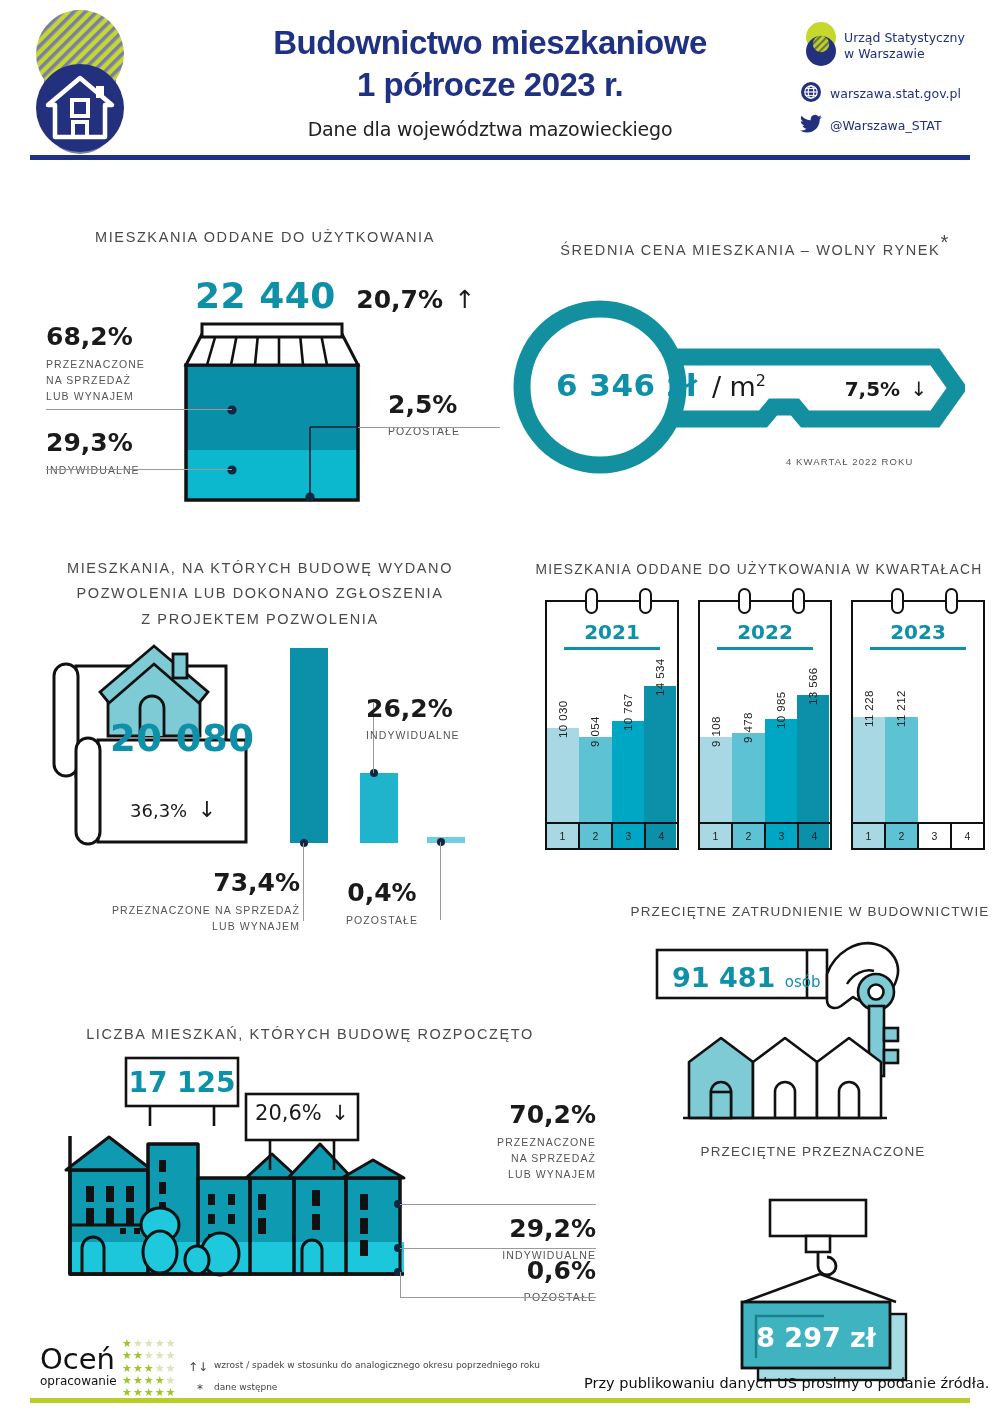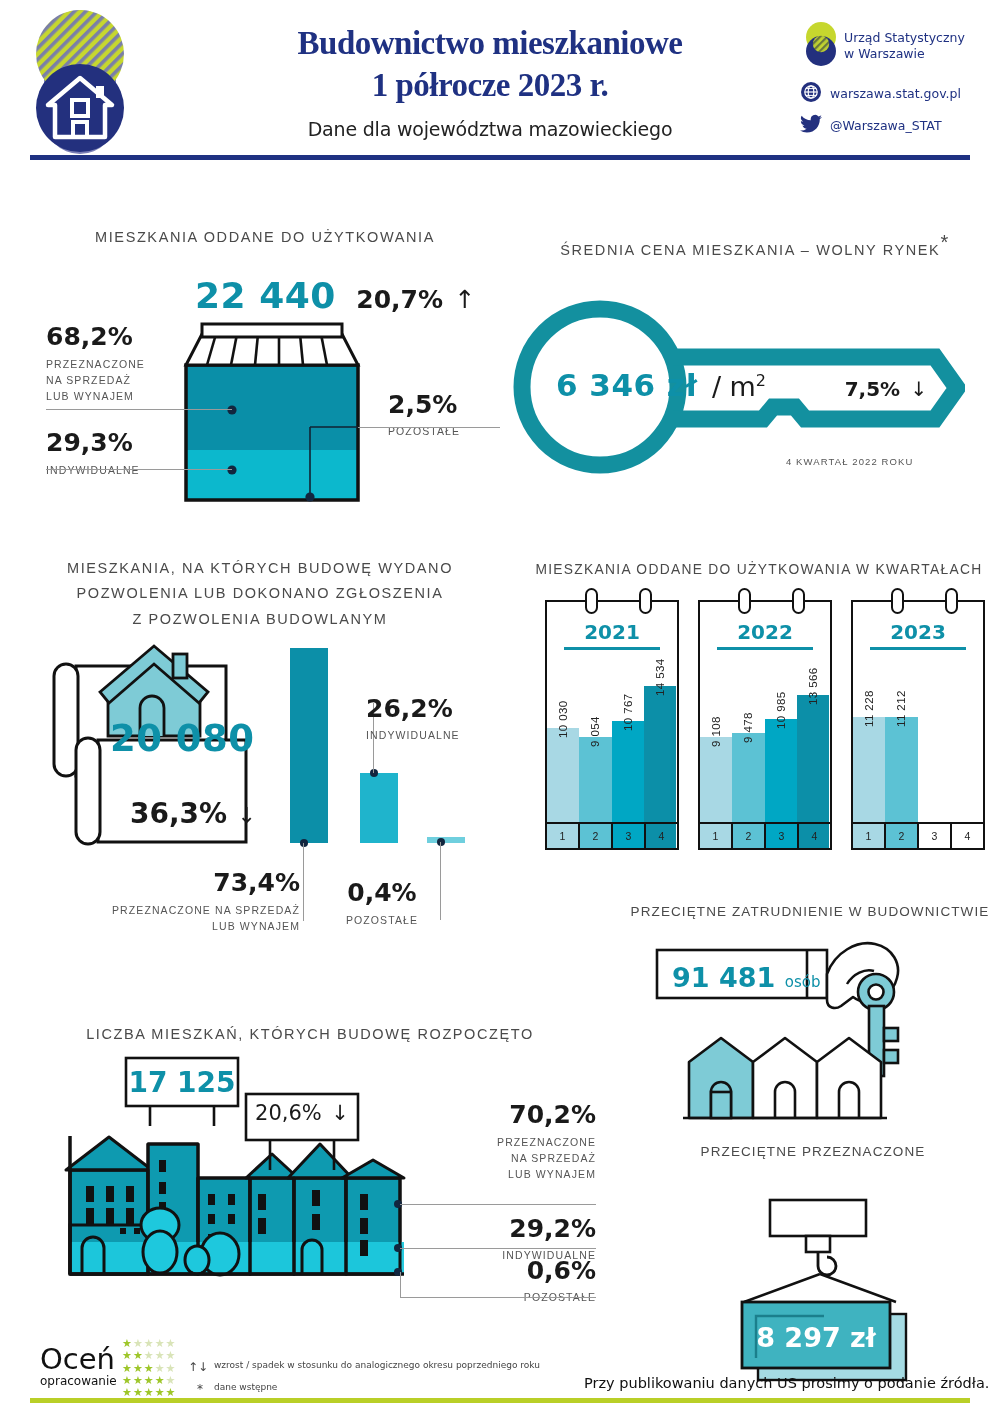--- a/index.html
+++ b/index.html
@@ -10,21 +10,21 @@
     font-family:"Liberation Sans", sans-serif;
     color:#1a1a1a; overflow:hidden;
   }
   .abs { position:absolute; }
 
   
   #header { position:absolute; left:0; top:0; width:1000px; height:168px; }
   #logo-mark { position:absolute; left:32px; top:6px; width:96px; height:152px; }
   #header-titles { position:absolute; left:180px; top:22px; width:620px; text-align:center; }
   .h-title {
-    font-family:Liberation Serif, serif;
+    font-family:Liberation Sans, sans-serif;
     font-weight:bold; font-size:33px; color:#1f3182; letter-spacing:-0.5px;
     line-height:1.28;
   }
   .h-sub {
     font-family:"DejaVu Sans", sans-serif;
     font-size:19px; color:#222; margin-top:12px; letter-spacing:-0.2px;
   }
   #header-right { position:absolute; left:800px; top:20px; width:200px; }
   .hr-row { display:flex; align-items:center; margin-bottom:7px; }
   .hr-row .txt { font-family:"DejaVu Sans", sans-serif; font-size:12.5px; color:#1f3182; line-height:1.25; }
@@ -250,21 +250,21 @@
   </span>
   <span class="pctmid" style="margin-left:70px;">7,5%</span>
   <span class="pctmid arrow" style="margin-left:6px;">↓</span>
 </div>
 
 <div class="abs lbl-sm" style="left:786px; top:455px; font-size:9.5px;">4 KWARTAŁ 2022 ROKU</div>
 
 <div class="abs" style="left:30px; top:556px; width:460px;">
   <div class="sec-title wrap">MIESZKANIA, NA KTÓRYCH BUDOWĘ  WYDANO</div>
   <div class="sec-title wrap">POZWOLENIA LUB DOKONANO ZGŁOSZENIA</div>
-  <div class="sec-title wrap">Z POZWOLENIA BUDOWLANYM</div>
+  <div class="sec-title wrap">Z PROJEKTEM POZWOLENIA</div>
 </div>
 
 <div class="abs" style="left:36px; top:640px;">
   <svg width="240" height="220" viewBox="0 0 240 220">
 
     <path d="M40 26 h150 v110 h-150 z" fill="#fff" stroke="#111" stroke-width="3"></path>
     <rect x="18" y="24" width="24" height="112" rx="12" fill="#fff" stroke="#111" stroke-width="3"></rect>
 
     <g>
       <path d="M72 52 L118 12 L164 52 L164 96 L72 96 Z" fill="#7ecbd6" stroke="#111" stroke-width="2.8"></path>
@@ -275,21 +275,21 @@
 
     <path d="M62 100 h148 v102 h-148 z" fill="#fff" stroke="#111" stroke-width="3"></path>
     <rect x="40" y="98" width="24" height="106" rx="12" fill="#fff" stroke="#111" stroke-width="3"></rect>
   </svg>
 </div>
 
 <div class="abs" style="left:110px; top:717px;">
   <span class="bignum" style="font-size:37px;">20 080</span>
 </div>
 <div class="abs" style="left:130px; top:797px;">
-  <span class="pctmid" style="font-size:28px; font-weight:bold;">36,3%</span>
+  <span class="pctmid" style="font-size:18px; font-weight:normal;">36,3%</span>
   <span class="pctmid arrow" style="font-size:22px; font-weight:normal; margin-left:6px;">↓</span>
 </div>
 
 <div class="abs" style="left:285px; top:648px; width:200px; height:195px;">
   <div class="abs" style="left:5px; bottom:0; width:38px; height:195px; background:#0c8fa8;"></div>
   <div class="abs" style="left:75px; bottom:0; width:38px; height:70px; background:#1fb4cc;"></div>
   <div class="abs" style="left:142px; bottom:0; width:38px; height:6px; background:#6fcfde;"></div>
 </div>
 
 <div class="dot" style="left:300px; top:839px;"></div>

